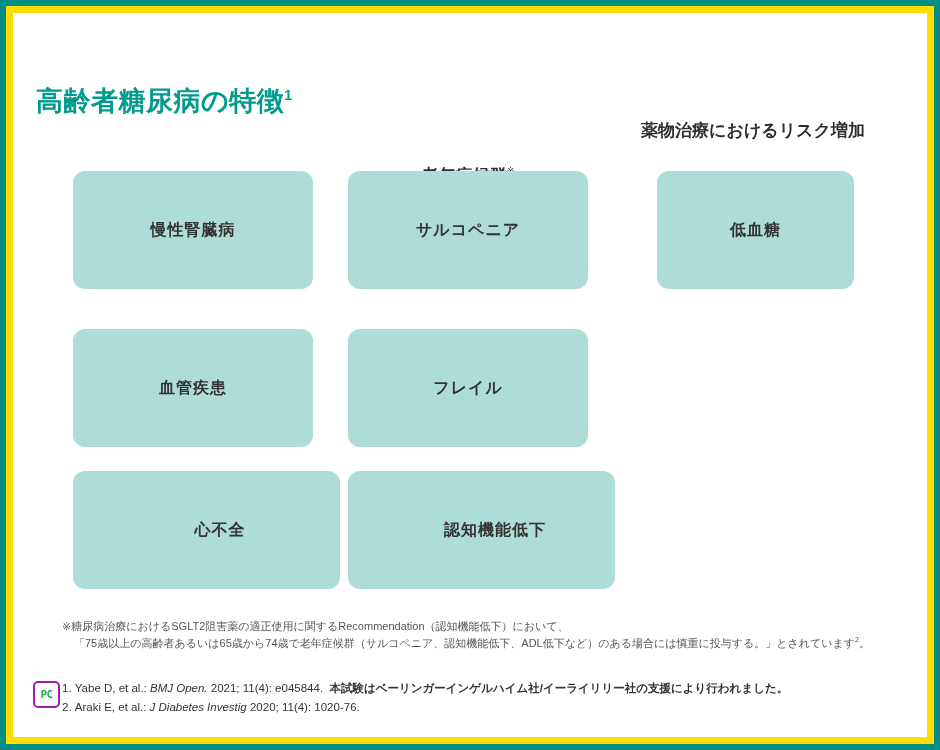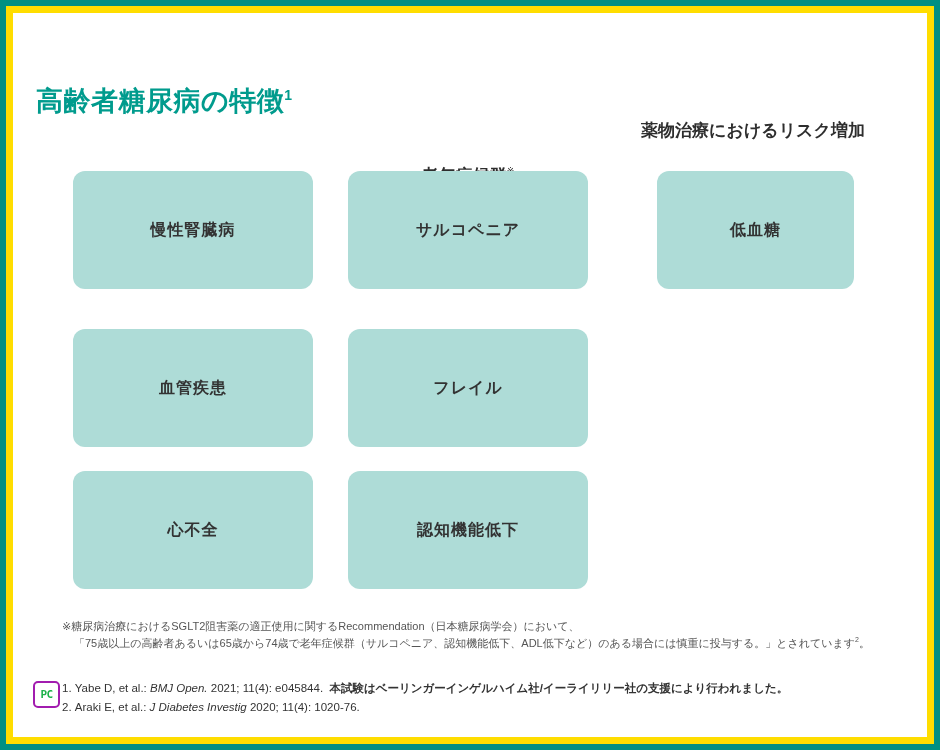--- a/index.html
+++ b/index.html
@@ -96,21 +96,21 @@
     letter-spacing: 1px;
     white-space: nowrap;
   }
   
   .c0 { left: 60px;  width: 240px; }
   .c1 { left: 335px; width: 240px; }
   .c2 { left: 644px; width: 197px; }
   
   .r0 { top: 8px;   height: 118px; }
   .r1 { top: 158px; height: 118px; margin-top: 8px; }
-  .r2 { top: 308px; height: 118px; }
+  .r2 { top: 308px; height: 118px; padding-left: 27px; }
 
   
   .notes {
     position: absolute;
     left: 49px;
     top: 605px;
     width: 850px;
     font-size: 11px;
     line-height: 1.55;
     color: #555555;
@@ -203,21 +203,21 @@
       <div class="cell c0 r2">
         <span class="cell-label">心不全</span>
       </div>
       <div class="cell c1 r2">
         <span class="cell-label">認知機能低下</span>
       </div>
 
     </div>
 
     <div class="notes">
-      <div>※糖尿病治療におけるSGLT2阻害薬の適正使用に関するRecommendation（日本糖尿病学会）において、</div>
+      <div>※糖尿病治療におけるSGLT2阻害薬の適正使用に関するRecommendation（認知機能低下）において、</div>
       <div class="indent"><span>「75歳以上の高齢者あるいは65歳から74歳で老年症候群（サルコペニア、認知機能低下、ADL低下など）のある場合には慎重に投与する。」とされています</span><sup>2</sup><span>。</span></div>
     </div>
 
     <div class="refs-wrap">
       <div class="pc-logo">
         <span>PC</span>
       </div>
       <div class="refs">
         <div><span>1.</span>&nbsp;<span>Yabe D, et al.:</span>&nbsp;<i>BMJ Open.</i>&nbsp;<span>2021; 11(4): e045844.</span>&nbsp;&nbsp;<b>本試験はベーリンガーインゲルハイム社/イーライリリー社の支援により行われました。</b></div>
         <div><span>2.</span>&nbsp;<span>Araki E, et al.:</span>&nbsp;<i>J Diabetes Investig</i>&nbsp;<span>2020; 11(4): 1020-76.</span></div>

